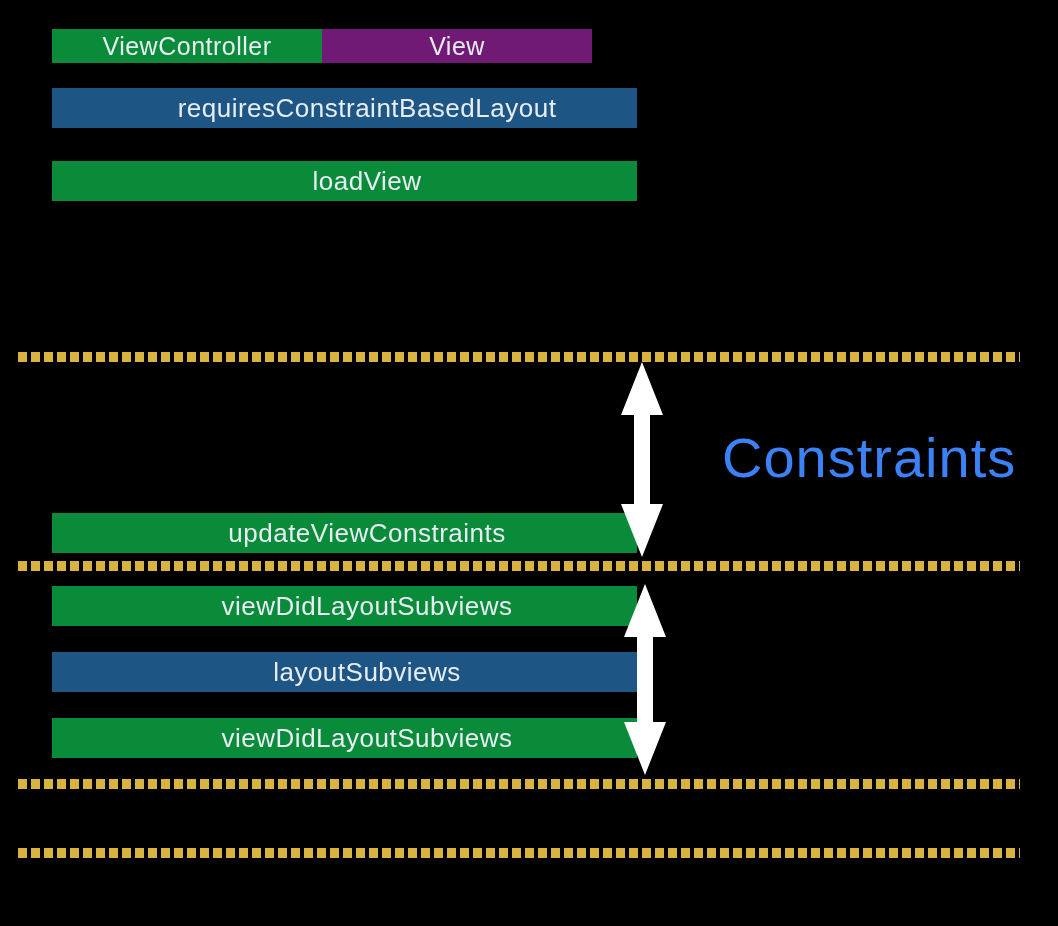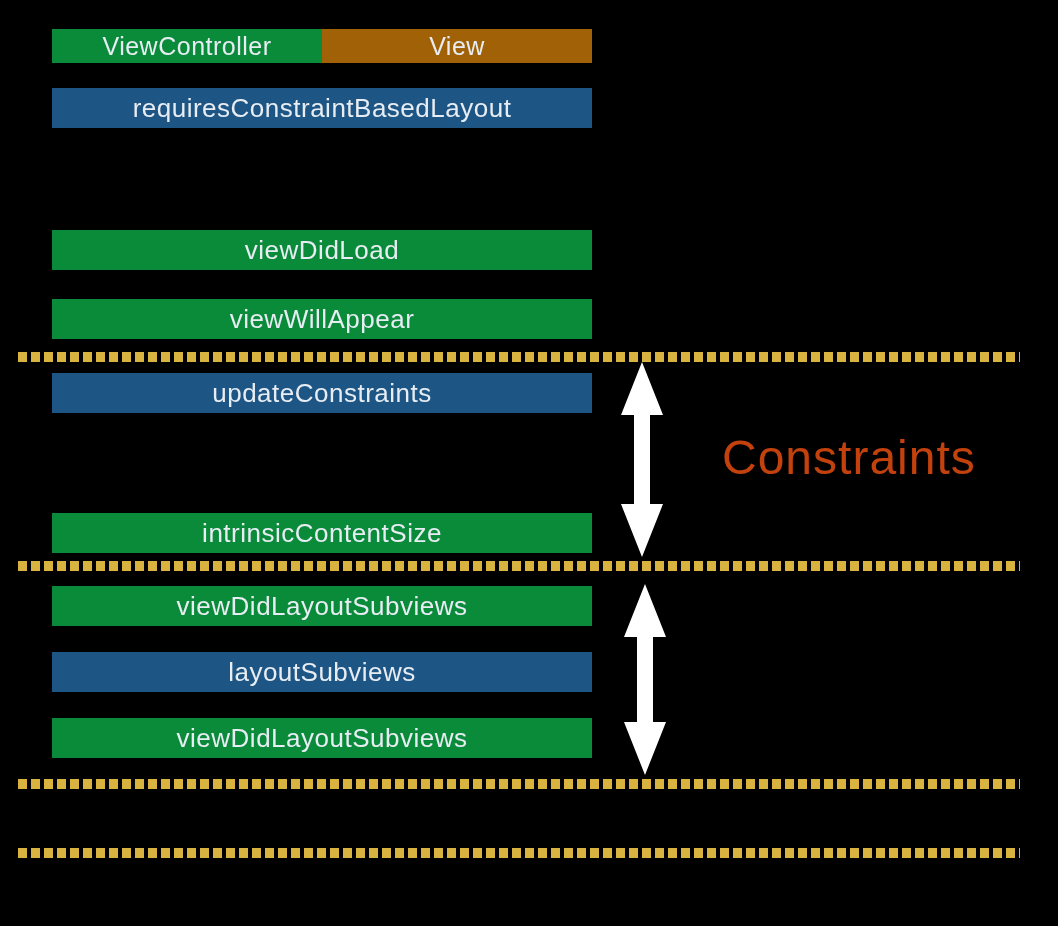--- a/index.html
+++ b/index.html
@@ -20,20 +20,21 @@
     left: 52px;
     width: 540px;
     height: 40px;
     display: flex;
     align-items: center;
     justify-content: center;
     color: #E7EDF3;
     font-size: 26px;
     letter-spacing: 0.5px;
     white-space: nowrap;
+    padding-left: 45px;
   }
   .bar.green { background: #0A8B3A; }
   .bar.blue  { background: #1D5585; }
   .legend {
     position: absolute;
     left: 52px;
     top: 29px;
     width: 540px;
     height: 34px;
     display: flex;
@@ -41,62 +42,60 @@
   .legend .seg {
     flex: 1;
     display: flex;
     align-items: center;
     justify-content: center;
     color: #E7EDF3;
     font-size: 25px;
     letter-spacing: 0.5px;
   }
   .legend .seg.green { background: #0A8B3A; }
-  .legend .seg.blue  { background: #a16207; }
+  .legend .seg.blue  { background: #701a75; }
   .sep {
     position: absolute;
     left: 18px;
     width: 1002px;
     height: 10px;
     background: repeating-linear-gradient(90deg,
       #D9B340 0px, #D9B340 9px,
       transparent 9px, transparent 13px);
   }
   .range-arrow {
     position: absolute;
     width: 42px;
   }
   .phase-label {
     position: absolute;
     left: 722px;
-    color: #c2410c;
-    font-size: 48px;
+    color: #3b82f6;
+    font-size: 56px;
     line-height: 48px;
     letter-spacing: 1px;
     white-space: nowrap;
   }
 </style>
 </head>
 <body>
 
 <div class="stage">
 
   <div class="legend">
     <div class="seg green">ViewController</div>
     <div class="seg blue">View</div>
   </div>
 
   <div class="bar blue" style="top:88px">requiresConstraintBasedLayout</div>
-  <div class="bar green" style="top:230px">viewDidLoad</div>
-  <div class="bar green" style="top:299px">viewWillAppear</div>
+  <div class="bar green" style="top:161px">loadView</div>
 
   <div class="sep" style="top:352px"></div>
 
-  <div class="bar blue" style="top:373px">updateConstraints</div>
-  <div class="bar green" style="top:513px">intrinsicContentSize</div>
+  <div class="bar green" style="top:513px">updateViewConstraints</div>
 
   <svg class="range-arrow" style="left:621px; top:362px;" width="42" height="195" viewBox="0 0 42 195">
     <path d="M21 0 L42 53 L29 53 L29 142 L42 142 L21 195 L0 142 L13 142 L13 53 L0 53 Z" fill="#FFFFFF"></path>
   </svg>
   <div class="phase-label" style="top:434px">Constraints</div>
 
   <div class="sep" style="top:561px"></div>
 
   <div class="bar green" style="top:586px">viewDidLayoutSubviews</div>
   <div class="bar green" style="top:718px">viewDidLayoutSubviews</div>

